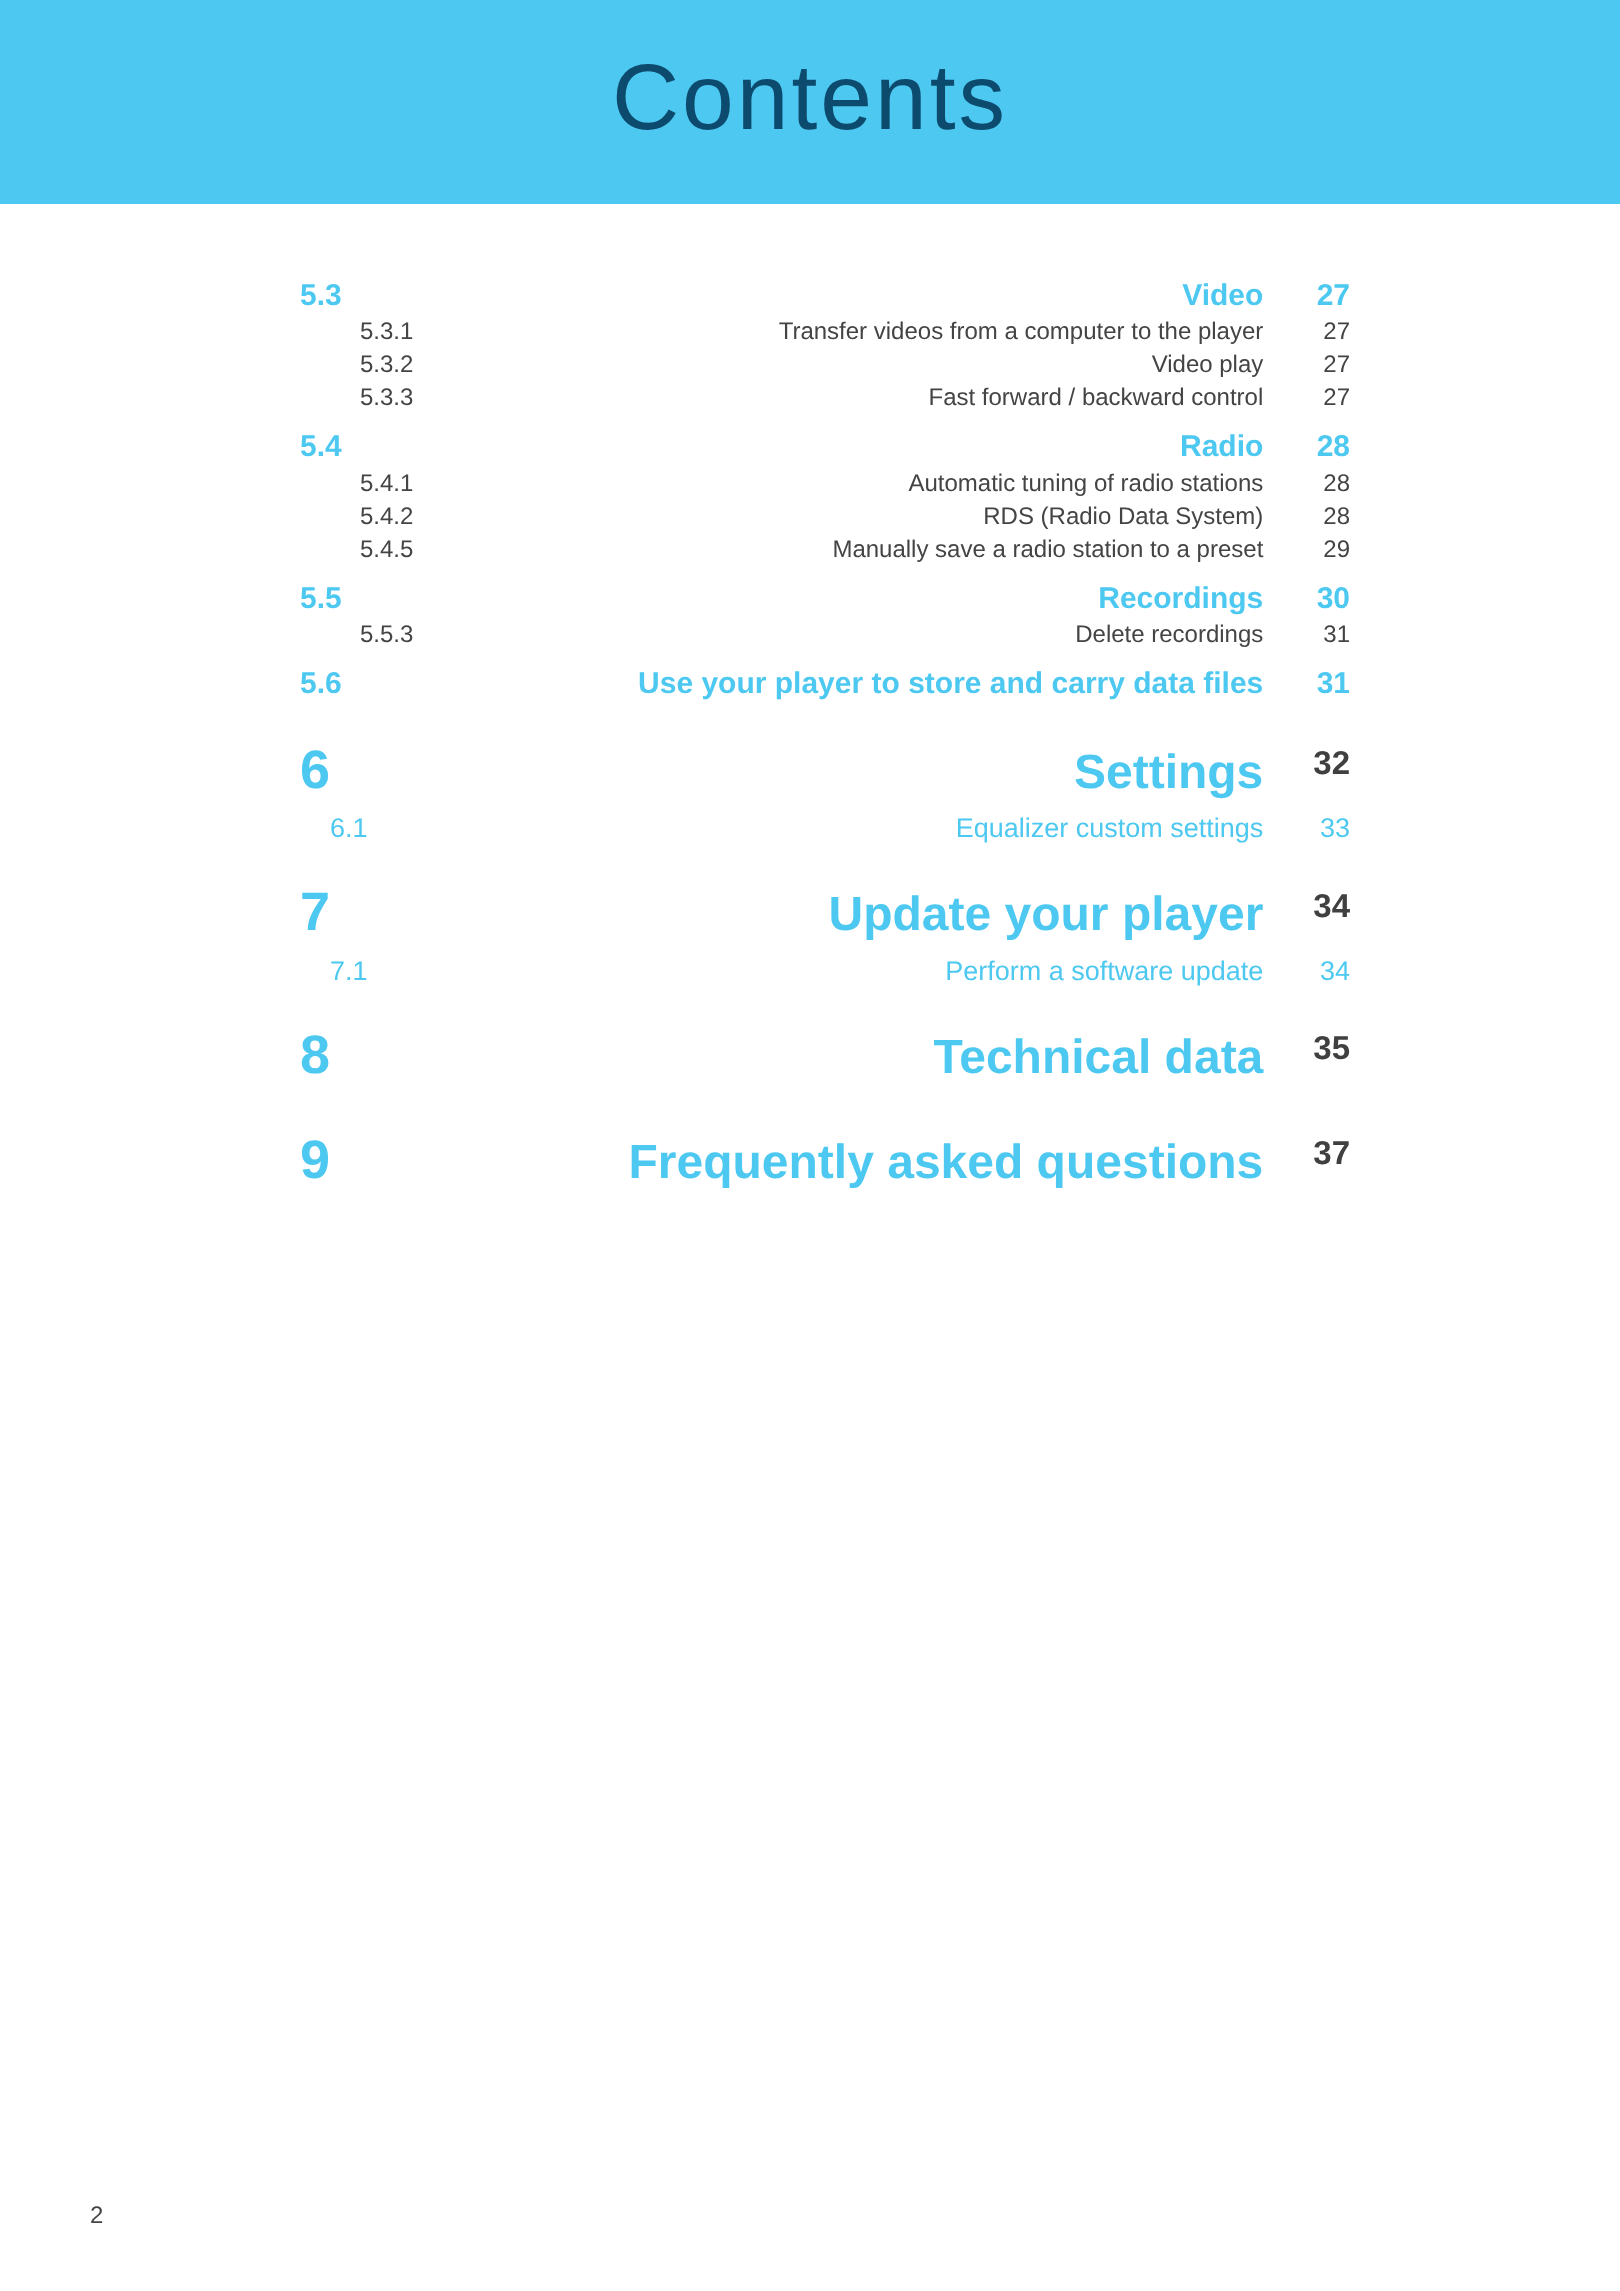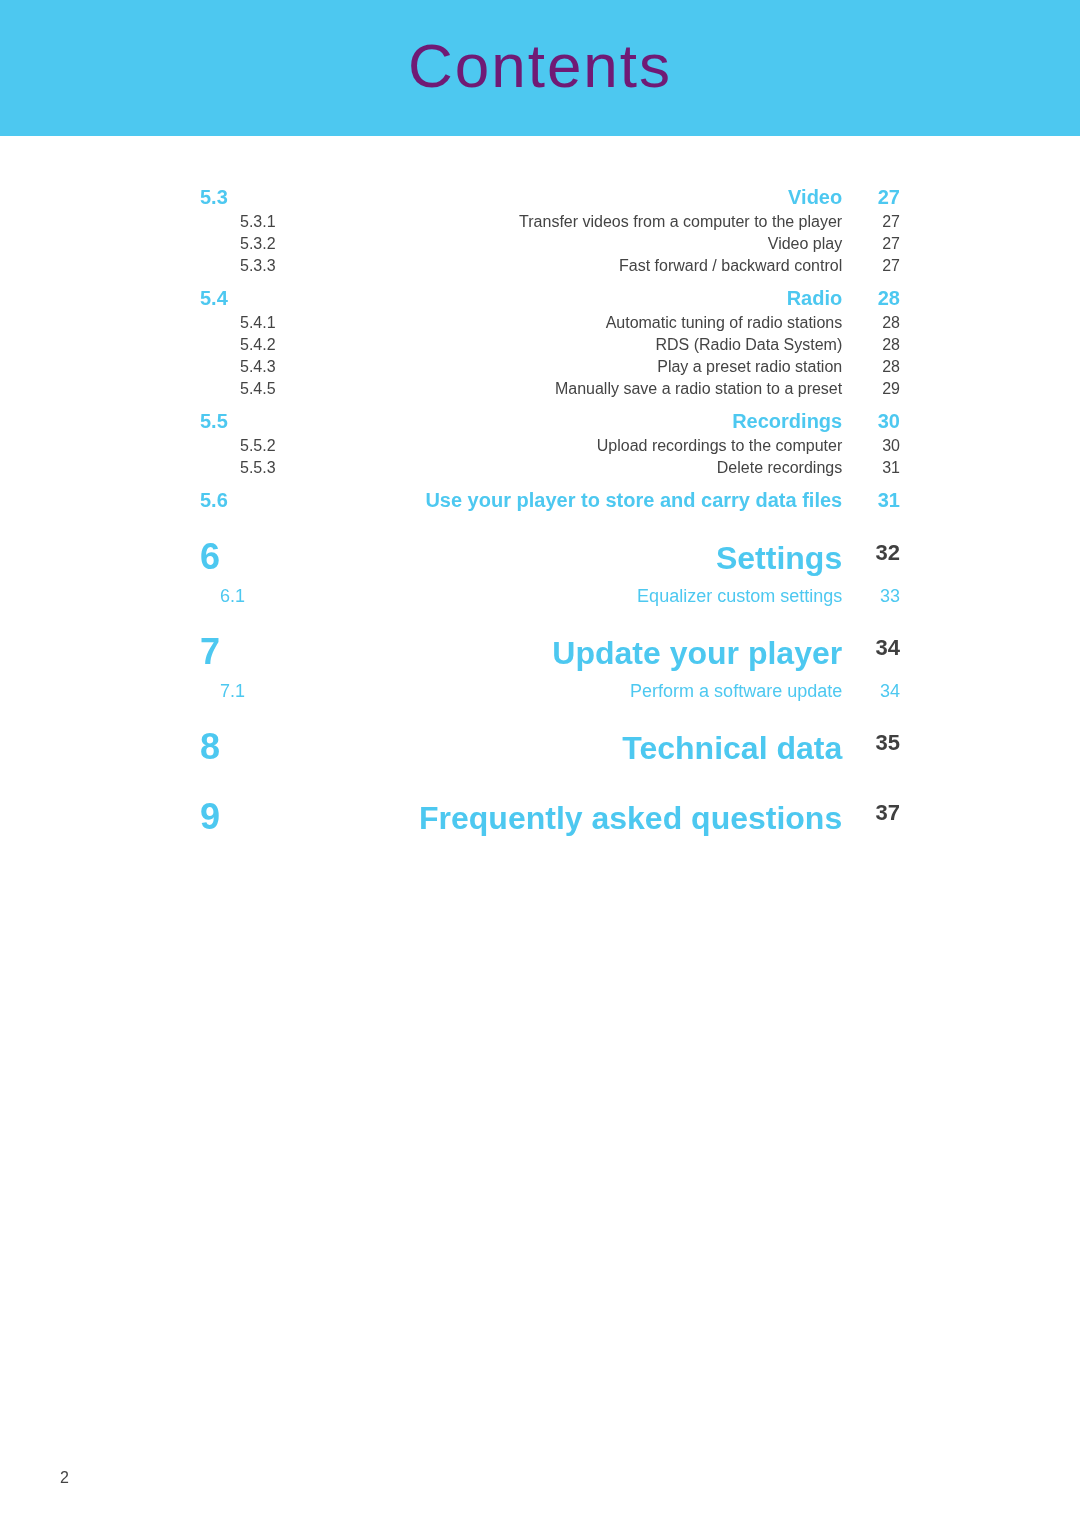--- a/index.html
+++ b/index.html
@@ -26,21 +26,21 @@
     .header-banner {
       background: #4dc8f0;
       width: 100%;
       padding: 30px 0 35px 0;
       text-align: center;
     }
 
     .header-title {
       font-size: 62px;
       font-weight: 300;
-      color: #701a75;
+      color: #0c4a6e;
       letter-spacing: 2px;
       font-family: Arial, Helvetica, sans-serif;
     }
 
     .content-area {
       padding: 40px 180px 60px 200px;
     }
 
     .toc-table {
       width: 100%;
@@ -181,40 +181,30 @@
             <td class="col-num">5.4.1</td>
             <td class="col-title">Automatic tuning of radio stations</td>
             <td class="col-page">28</td>
           </tr>
           <tr class="section-item">
             <td class="col-num">5.4.2</td>
             <td class="col-title">RDS (Radio Data System)</td>
             <td class="col-page">28</td>
           </tr>
           <tr class="section-item">
-            <td class="col-num">5.4.3</td>
-            <td class="col-title">Play a preset radio station</td>
-            <td class="col-page">28</td>
-          </tr>
-          <tr class="section-item">
             <td class="col-num">5.4.5</td>
             <td class="col-title">Manually save a radio station to a preset</td>
             <td class="col-page">29</td>
           </tr>
           <tr class="section-main">
             <td class="col-num">5.5</td>
             <td class="col-title">Recordings</td>
             <td class="col-page">30</td>
           </tr>
           <tr class="section-item">
-            <td class="col-num">5.5.2</td>
-            <td class="col-title">Upload recordings to the computer</td>
-            <td class="col-page">30</td>
-          </tr>
-          <tr class="section-item">
             <td class="col-num">5.5.3</td>
             <td class="col-title">Delete recordings</td>
             <td class="col-page">31</td>
           </tr>
           <tr class="section-main">
             <td class="col-num">5.6</td>
             <td class="col-title">Use your player to store and carry data files</td>
             <td class="col-page">31</td>
           </tr>
           <tr class="spacer-row">

